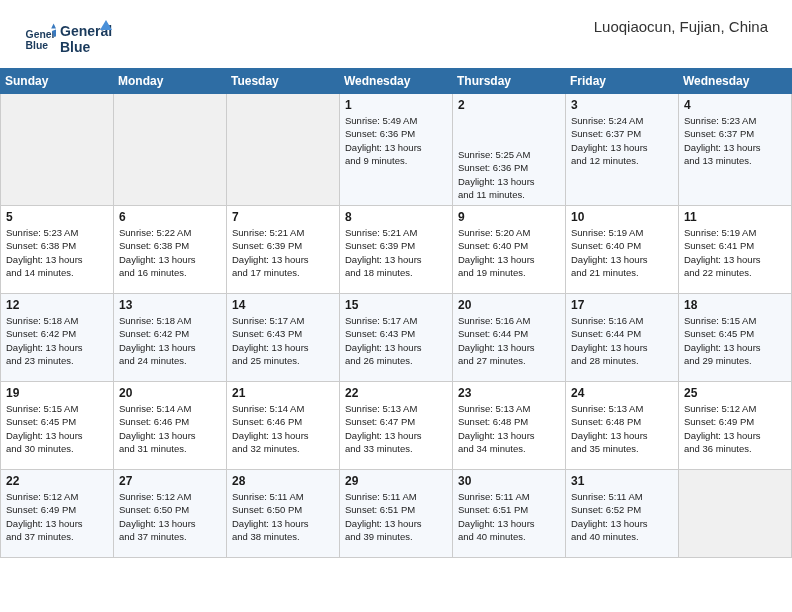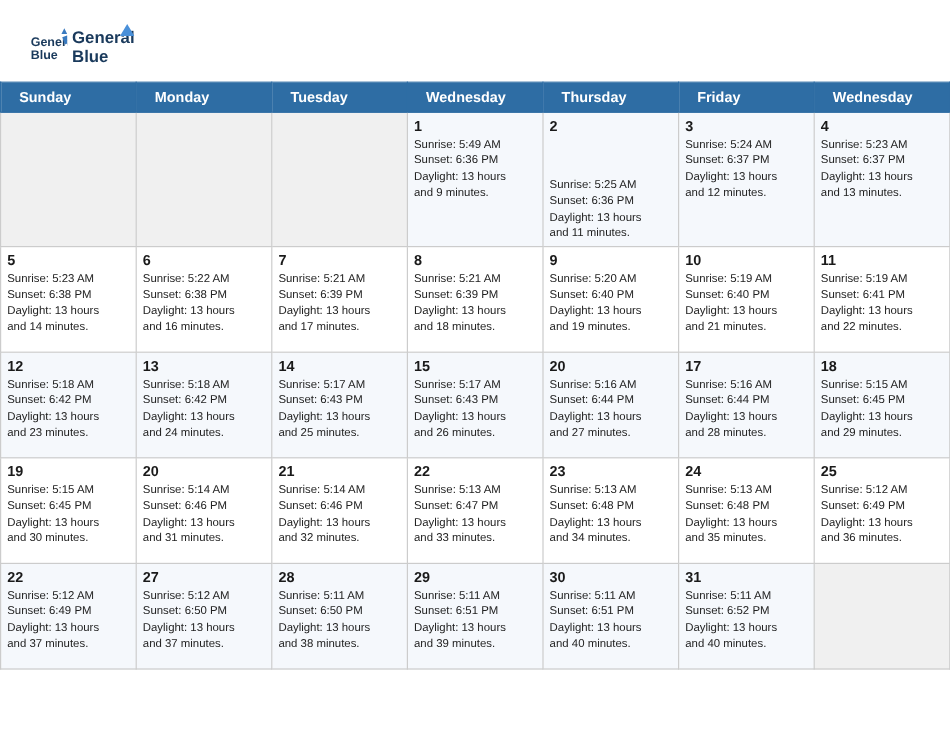--- a/index.html
+++ b/index.html
@@ -40,21 +40,21 @@
     .calendar-table {
       width: 100%;
       border-collapse: collapse;
       table-layout: fixed;
     }
     .calendar-table th {
       background: #2e6da4;
       color: #fff;
       font-size: 12px;
       font-weight: bold;
-      padding: 5px 15px;
+      padding: 5px 4px;
       border: 1px solid #2e6da4;
       text-align: left;
     }
     .calendar-table td {
       border: 1px solid #ccc;
       vertical-align: top;
       padding: 4px 5px;
       font-size: 10px;
       color: #222;
       height: 88px;
@@ -97,20 +97,21 @@
       <div style="display:flex;align-items:center;gap:2px;">
         <svg width="52" height="40" viewBox="0 0 52 40">
           <text x="0" y="18" font-size="14" font-weight="bold" fill="#1a3a5c" font-family="Arial">General</text>
           <text x="0" y="34" font-size="14" font-weight="bold" fill="#1a3a5c" font-family="Arial">Blue</text>
           <polygon points="46,2 52,12 40,12" fill="#4a90d9"></polygon>
         </svg>
       </div>
     </div>
   </div>
   <div class="title-block">
+    <div class="calendar-subtitle">Luoqiaocun, Fujian, China</div>
   </div>
 </div>
 
 <table class="calendar-table">
   <thead>
     <tr>
     <th>Sunday</th>
         <th>Monday</th>
         <th>Tuesday</th>
         <th>Wednesday</th>

